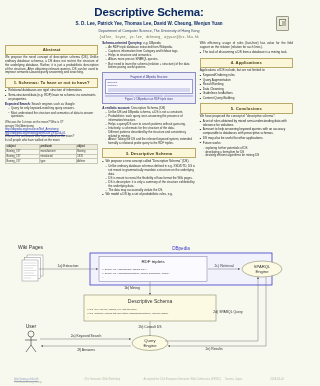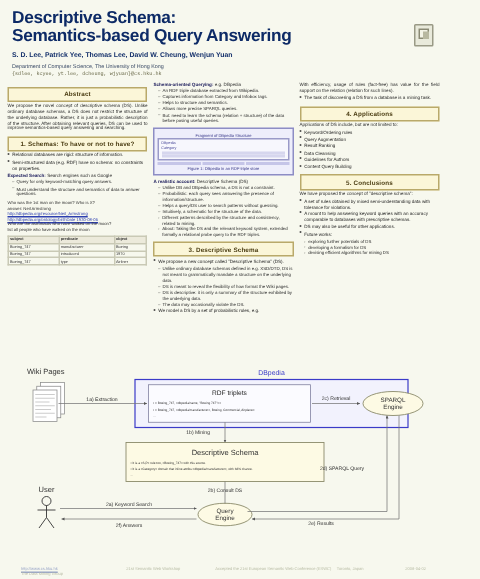--- a/index.html
+++ b/index.html
@@ -6,21 +6,21 @@
   html,body { width:298px; height:386px; }
   body {
     background:#f7f8ee;
     font-family:"Liberation Sans", sans-serif;
     color:#1a1a1a;
     overflow:hidden;
     position:relative;
   }
 
   
-  .header { padding:6px 8px 2px 8px; position:relative; }
+  .header { padding:6px 8px 2px 8px; text-align:center; position:relative; }
   .title-l1, .title-l2 {
     font-weight:bold; color:#0d2a66; letter-spacing:-.2px;
   }
   .title-l1 { font-size:11.5px; line-height:12px; }
   .title-l2 { font-size:11.5px; line-height:13px; }
   .authors { font-size:4.6px; font-weight:bold; color:#14306b; margin-top:3px; line-height:6px; }
   .affil  { font-size:3.6px; color:#3a4a66; margin-top:1.5px; line-height:5px; }
   .emails { font-size:3.4px; color:#6a6a4a; font-family:"Liberation Mono", monospace; margin-top:1px; line-height:4.5px;}
 
   .crest {
@@ -115,21 +115,20 @@
   .footer .f4 { width:12%; text-align:left; }
   .footer .f5 { width:10%; text-align:right; }
   .footer .ulk { color:#9aa6c8; text-decoration:underline; display:block; }
   .footer .sm { display:block; }
 </style>
 </head>
 <body>
 
 <div class="header">
   <div class="title-l1">Descriptive Schema:</div>
-  <div class="title-l2">Semantics-based Query Answering</div>
   <div class="authors">S. D. Lee, Patrick Yee, Thomas Lee, David W. Cheung, Wenjun Yuan</div>
   <div class="affil">Department of Computer Science, The University of Hong Kong</div>
   <div class="emails">{sdlee, kcyee, yt.lee, dcheung, wjyuan}@cs.hku.hk</div>
   <div class="crest"></div>
 </div>
 
 <div class="cols">
 
   <div class="col">
     <div class="sec-hd">Abstract</div>

